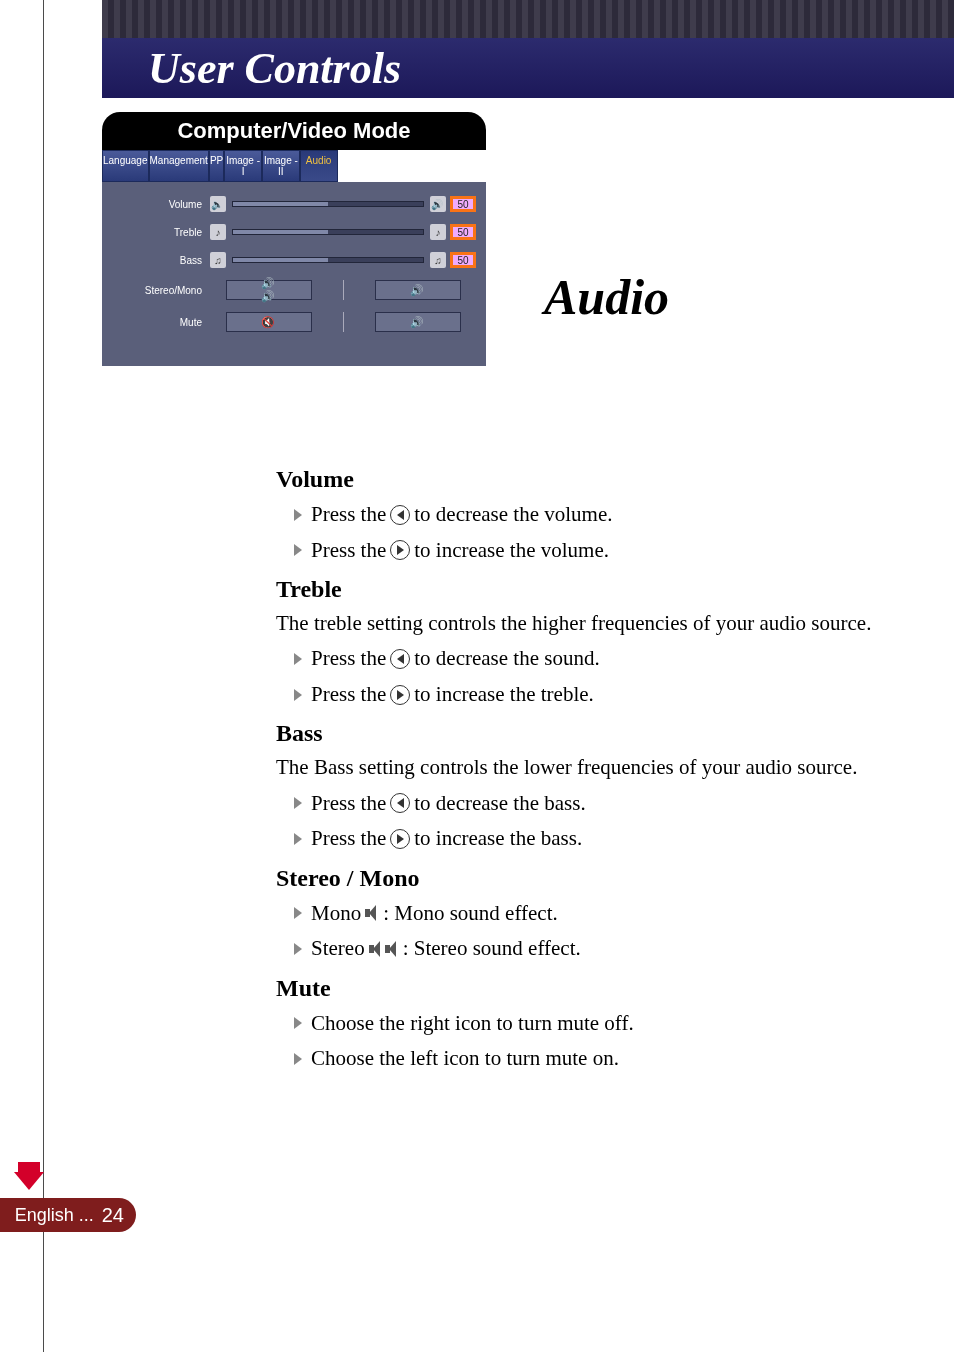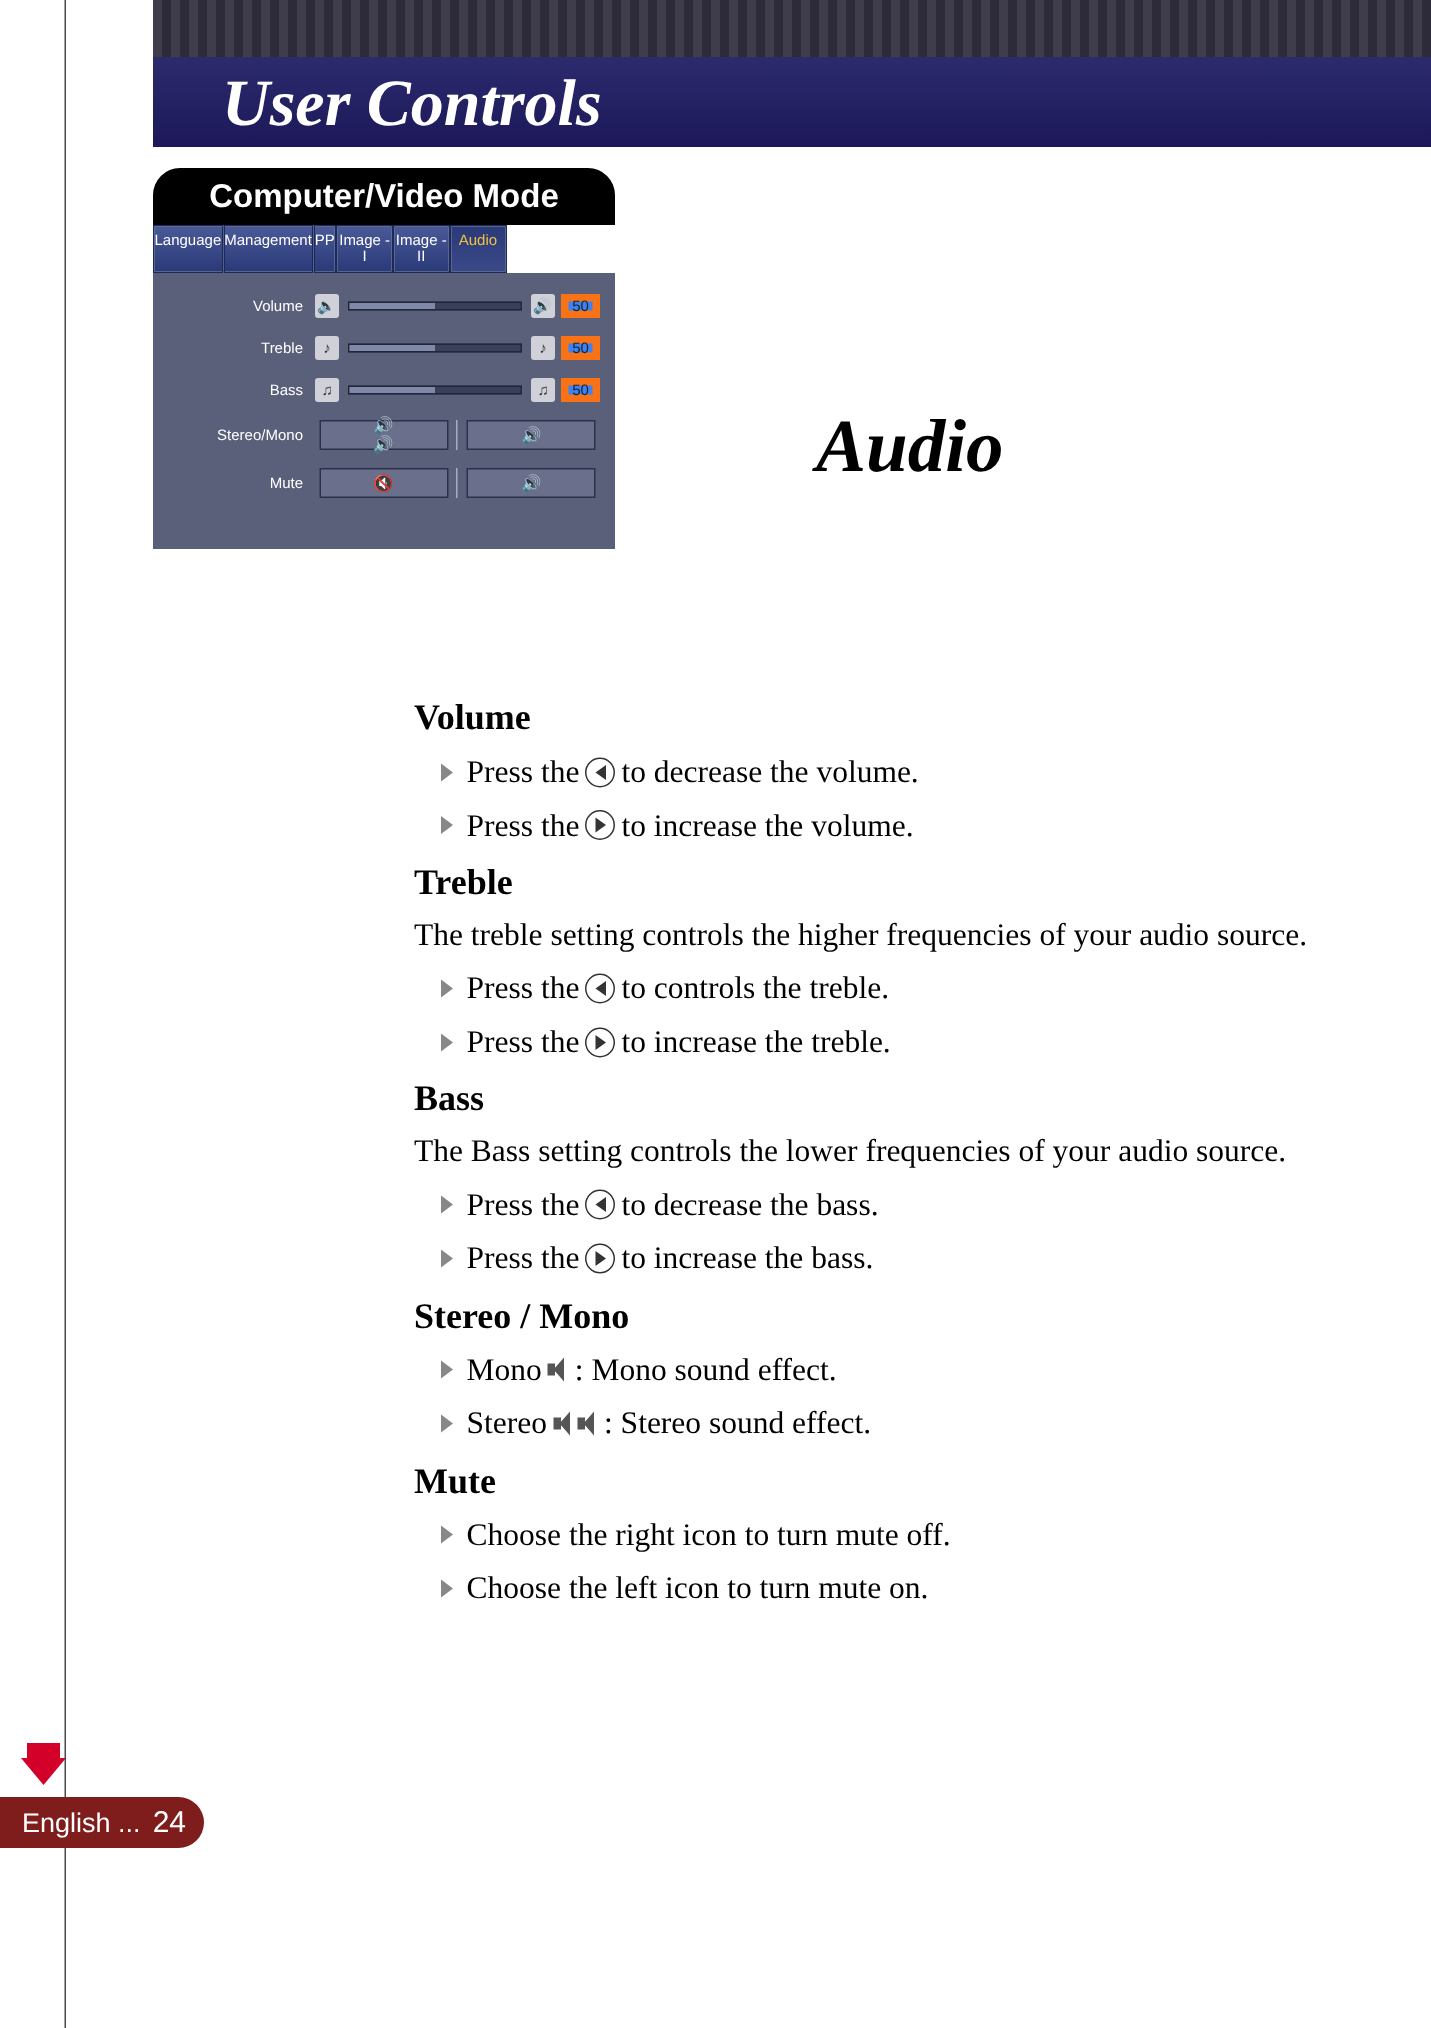--- a/index.html
+++ b/index.html
@@ -41,21 +41,21 @@
     font-weight: bold;
     font-size: 44px;
     color: #fff;
   }
 
   
   .osd {
     position: absolute;
     left: 102px;
     top: 112px;
-    width: 308px;
+    width: 384px;
   }
   .osd-title {
     background: #000;
     border-radius: 18px 18px 0 0;
     padding: 6px 0;
     text-align: center;
   }
   .osd-title span {
     color: #fff;
     font-weight: bold;
@@ -101,23 +101,23 @@
     margin: 0 6px;
     background: #3a3f5a;
     position: relative;
     border: 1px solid #22263a;
   }
   .osd-slider-fill {
     position: absolute; left: 0; top: 0; bottom: 0;
     background: #8088a8;
   }
   .osd-value {
-    width: 26px; height: 16px; background: #3b82f6; color: #222;
+    width: 26px; height: 16px; background: #f0abfc; color: #222;
     font-size: 10px; display: flex; align-items: center; justify-content: center;
-    margin-left: 4px; border: 5px solid #f97316;
+    margin-left: 4px; border: 3px solid #f97316;
   }
   .osd-option-row {
     display: flex; align-items: center; margin-bottom: 12px; color: #fff; font-size: 10px;
   }
   .osd-option-pair { flex: 1; display: flex; justify-content: space-around; align-items: center; }
   .osd-option-box {
     width: 86px; height: 20px; background: #6a708c; border: 1px solid #2a2f4a;
     display: flex; align-items: center; justify-content: center;
   }
   .osd-divider { width: 1px; height: 20px; background: #aab; }
@@ -349,21 +349,21 @@
   </div>
 
   <div class="sub-h">Treble</div>
   <p>The treble setting controls the higher frequencies of your audio source.</p>
   <div class="bl">
     <span class="arrow"></span>
     <span>Press the </span>
     <span class="circle-btn">
         <span class="tri-l"></span>
       </span>
-    <span> to controls the treble.</span>
+    <span> to decrease the sound.</span>
   </div>
   <div class="bl">
     <span class="arrow"></span>
     <span>Press the </span>
     <span class="circle-btn">
         <span class="tri-r"></span>
       </span>
     <span> to increase the treble.</span>
   </div>
 

